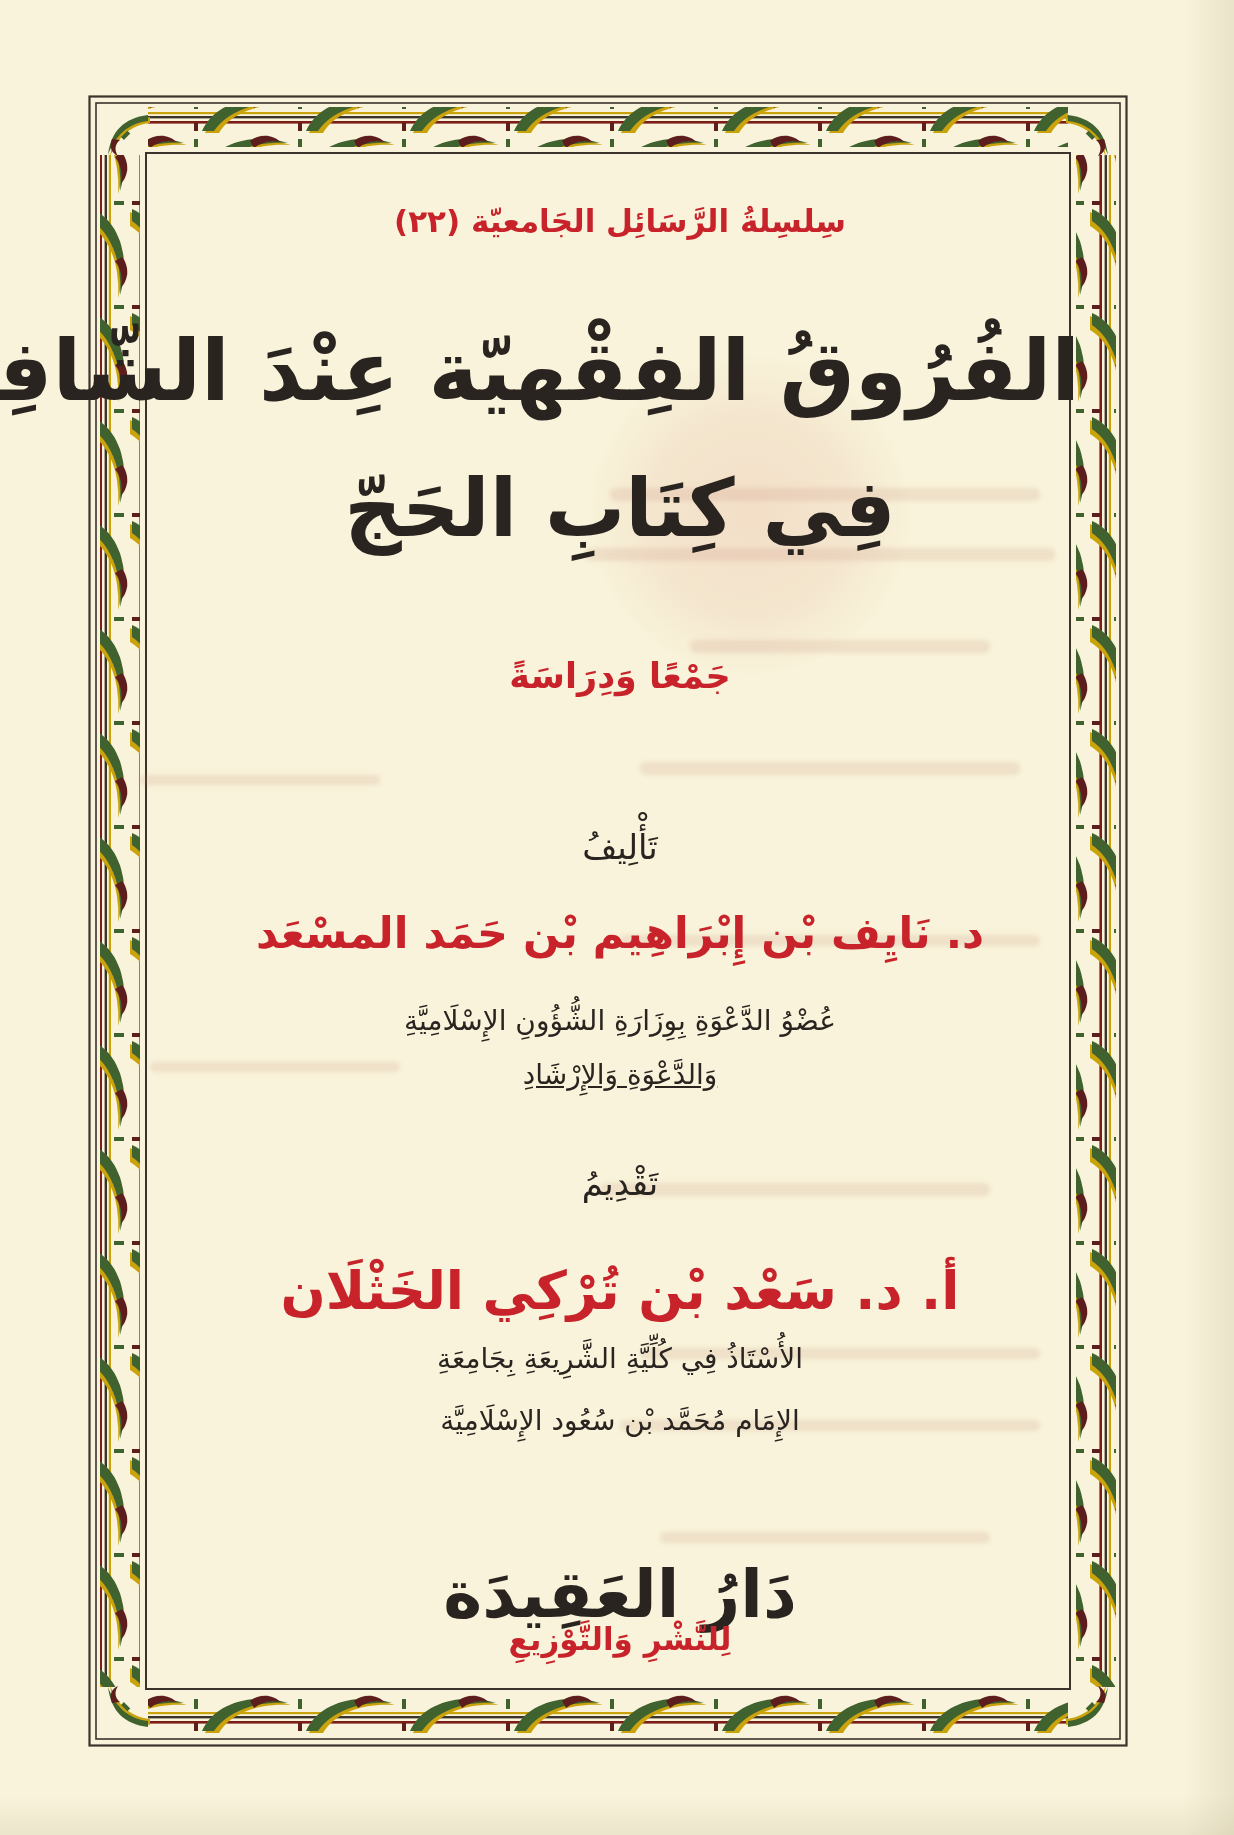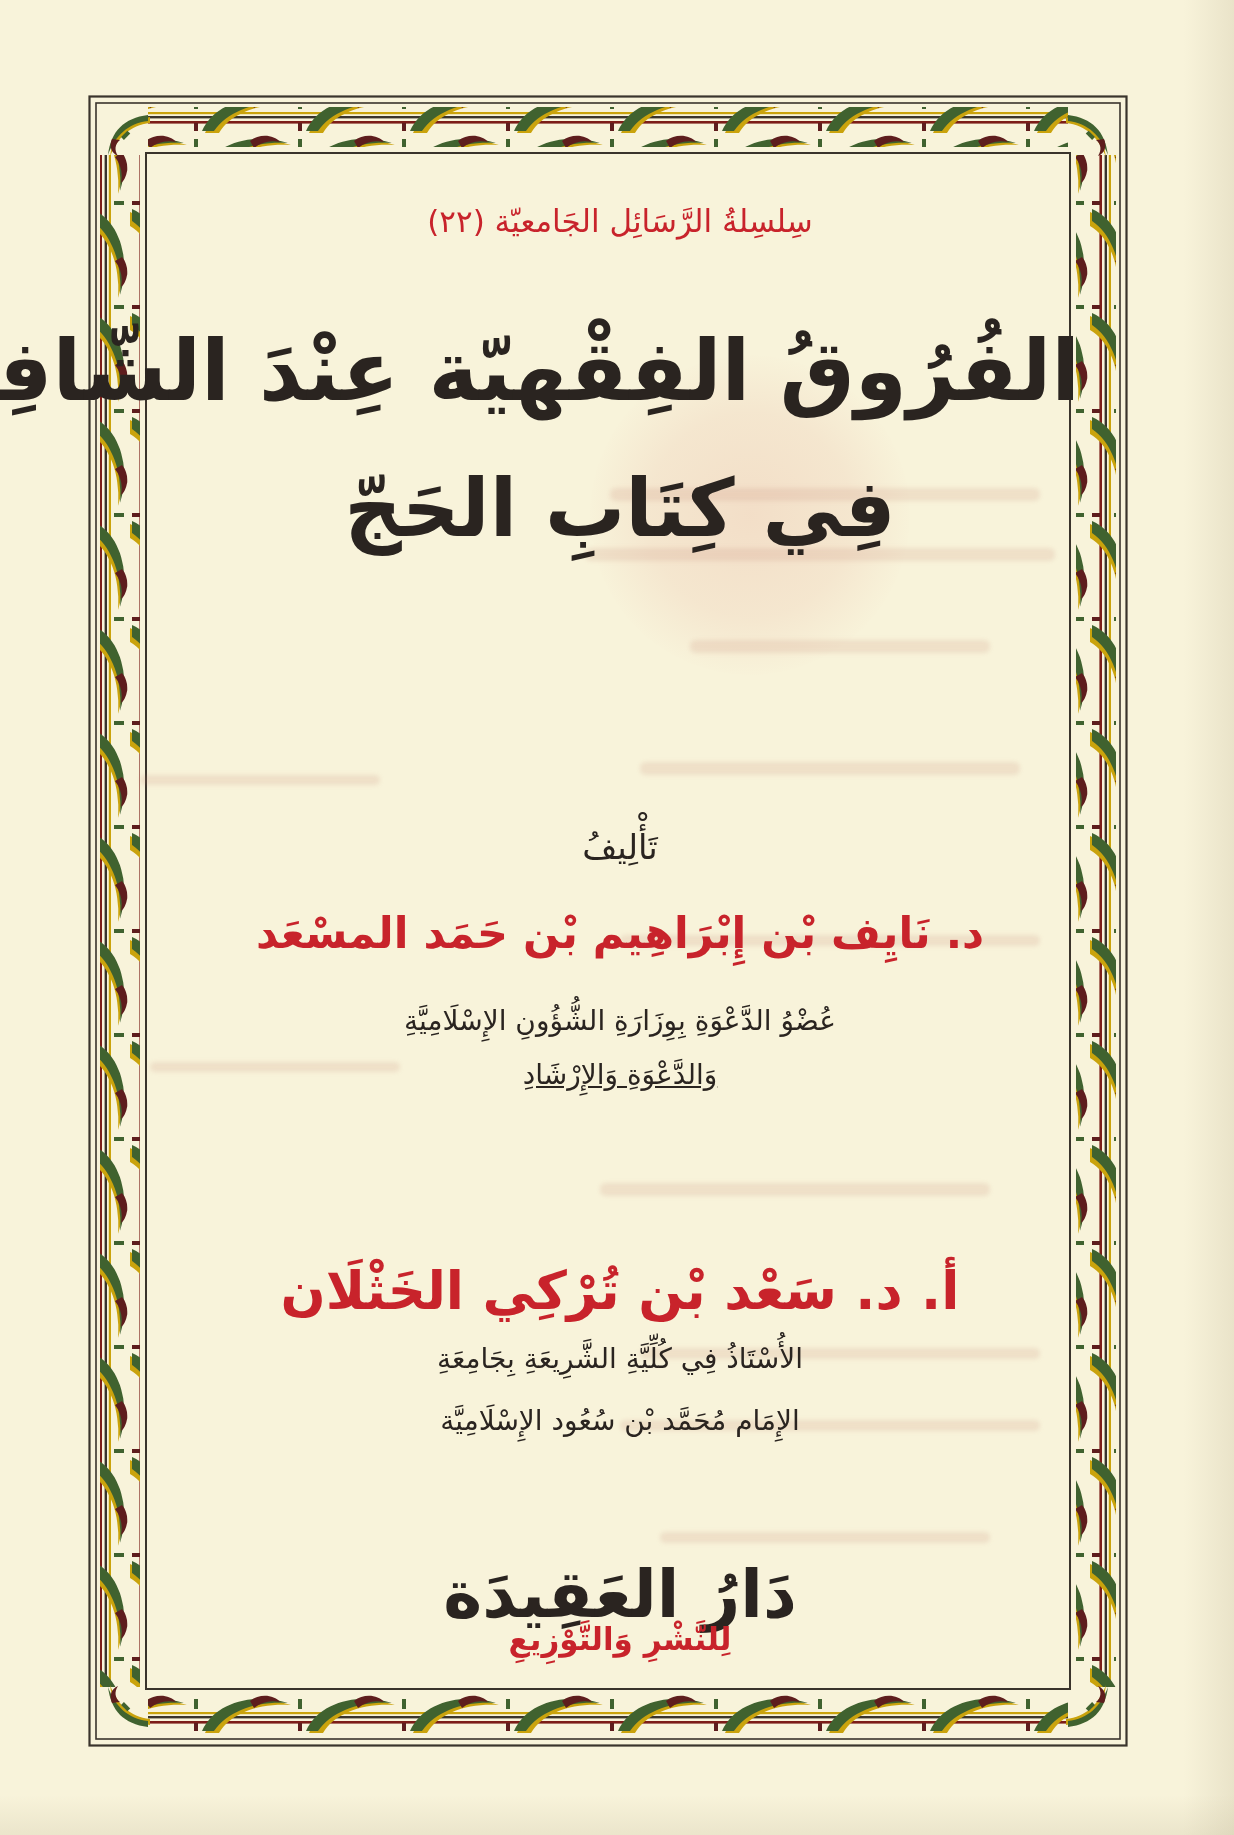--- a/index.html
+++ b/index.html
@@ -41,21 +41,21 @@
     left: 160px;
     top: 0;
     width: 920px;
     height: 100%;
     text-align: center;
   }
   .line { position: absolute; left: 0; width: 100%; white-space: nowrap; line-height: 1.18; }
   .red  { color: #c8232b; }
   .ink  { color: #2a2420; }
 
-  .series         { top: 203px;  font-size: 31px; font-weight: normal; }
+  .series         { top: 203px;  font-size: 31px; font-weight: bold; }
   .title1         { top: 322px;  font-size: 84px; font-weight: bold; }
   .title2         { top: 462px;  font-size: 80px; font-weight: bold; }
   .subtitle       { top: 656px;  font-size: 35px; font-weight: bold; }
   .authored-label { top: 827px;  font-size: 34px; }
   .author-name    { top: 908px;  font-size: 43px; font-weight: bold; }
   .author-role1   { top: 1004px; font-size: 28px; }
   .author-role2   { top: 1058px; font-size: 28px; text-decoration: underline; }
   .foreword-label { top: 1163px; font-size: 34px; }
   .foreword-name  { top: 1260px; font-size: 53px; font-weight: bold; text-align: center; }
   .fw-role1       { top: 1342px; font-size: 28px; }
@@ -162,24 +162,26 @@
   <div class="ghost g7"></div>
   <div class="ghost g8"></div>
   <div class="ghost g9"></div>
   <div class="ghost g10"></div>
   <div class="ghost g11"></div>
 
   <div class="content">
     <div class="line series red">سِلسِلةُ الرَّسَائِل الجَامعيّة (٢٢)</div>
     <div class="line title1 ink">الفُرُوقُ الفِقْهيّة عِنْدَ الشّافِعيّة</div>
     <div class="line title2 ink">فِي كِتَابِ الحَجّ</div>
+    <div class="line subtitle red">جَمْعًا وَدِرَاسَةً</div>
     <div class="line authored-label ink">تَأْلِيفُ</div>
     <div class="line author-name red">د. نَايِف بْن إِبْرَاهِيم بْن حَمَد المسْعَد</div>
     <div class="line author-role1 ink">عُضْوُ الدَّعْوَةِ بِوِزَارَةِ الشُّؤُونِ الإِسْلَامِيَّةِ</div>
     <div class="line author-role2 ink">وَالدَّعْوَةِ وَالإِرْشَادِ</div>
+    <div class="line foreword-label ink">تَقْدِيمُ</div>
     <div class="line foreword-name red">أ. د. سَعْد بْن تُرْكِي الخَثْلَان</div>
     <div class="line fw-role1 ink">الأُسْتَاذُ فِي كُلِّيَّةِ الشَّرِيعَةِ بِجَامِعَةِ</div>
     <div class="line fw-role2 ink">الإِمَام مُحَمَّد بْن سُعُود الإِسْلَامِيَّة</div>
     <div class="line publisher ink">دَارُ العَقِيدَة</div>
     <div class="line tagline red">لِلنَّشْرِ وَالتَّوْزِيعِ</div>
   </div>
 
   <div class="edge-shade-right"></div>
   <div class="edge-shade-bottom"></div>
 </div>

